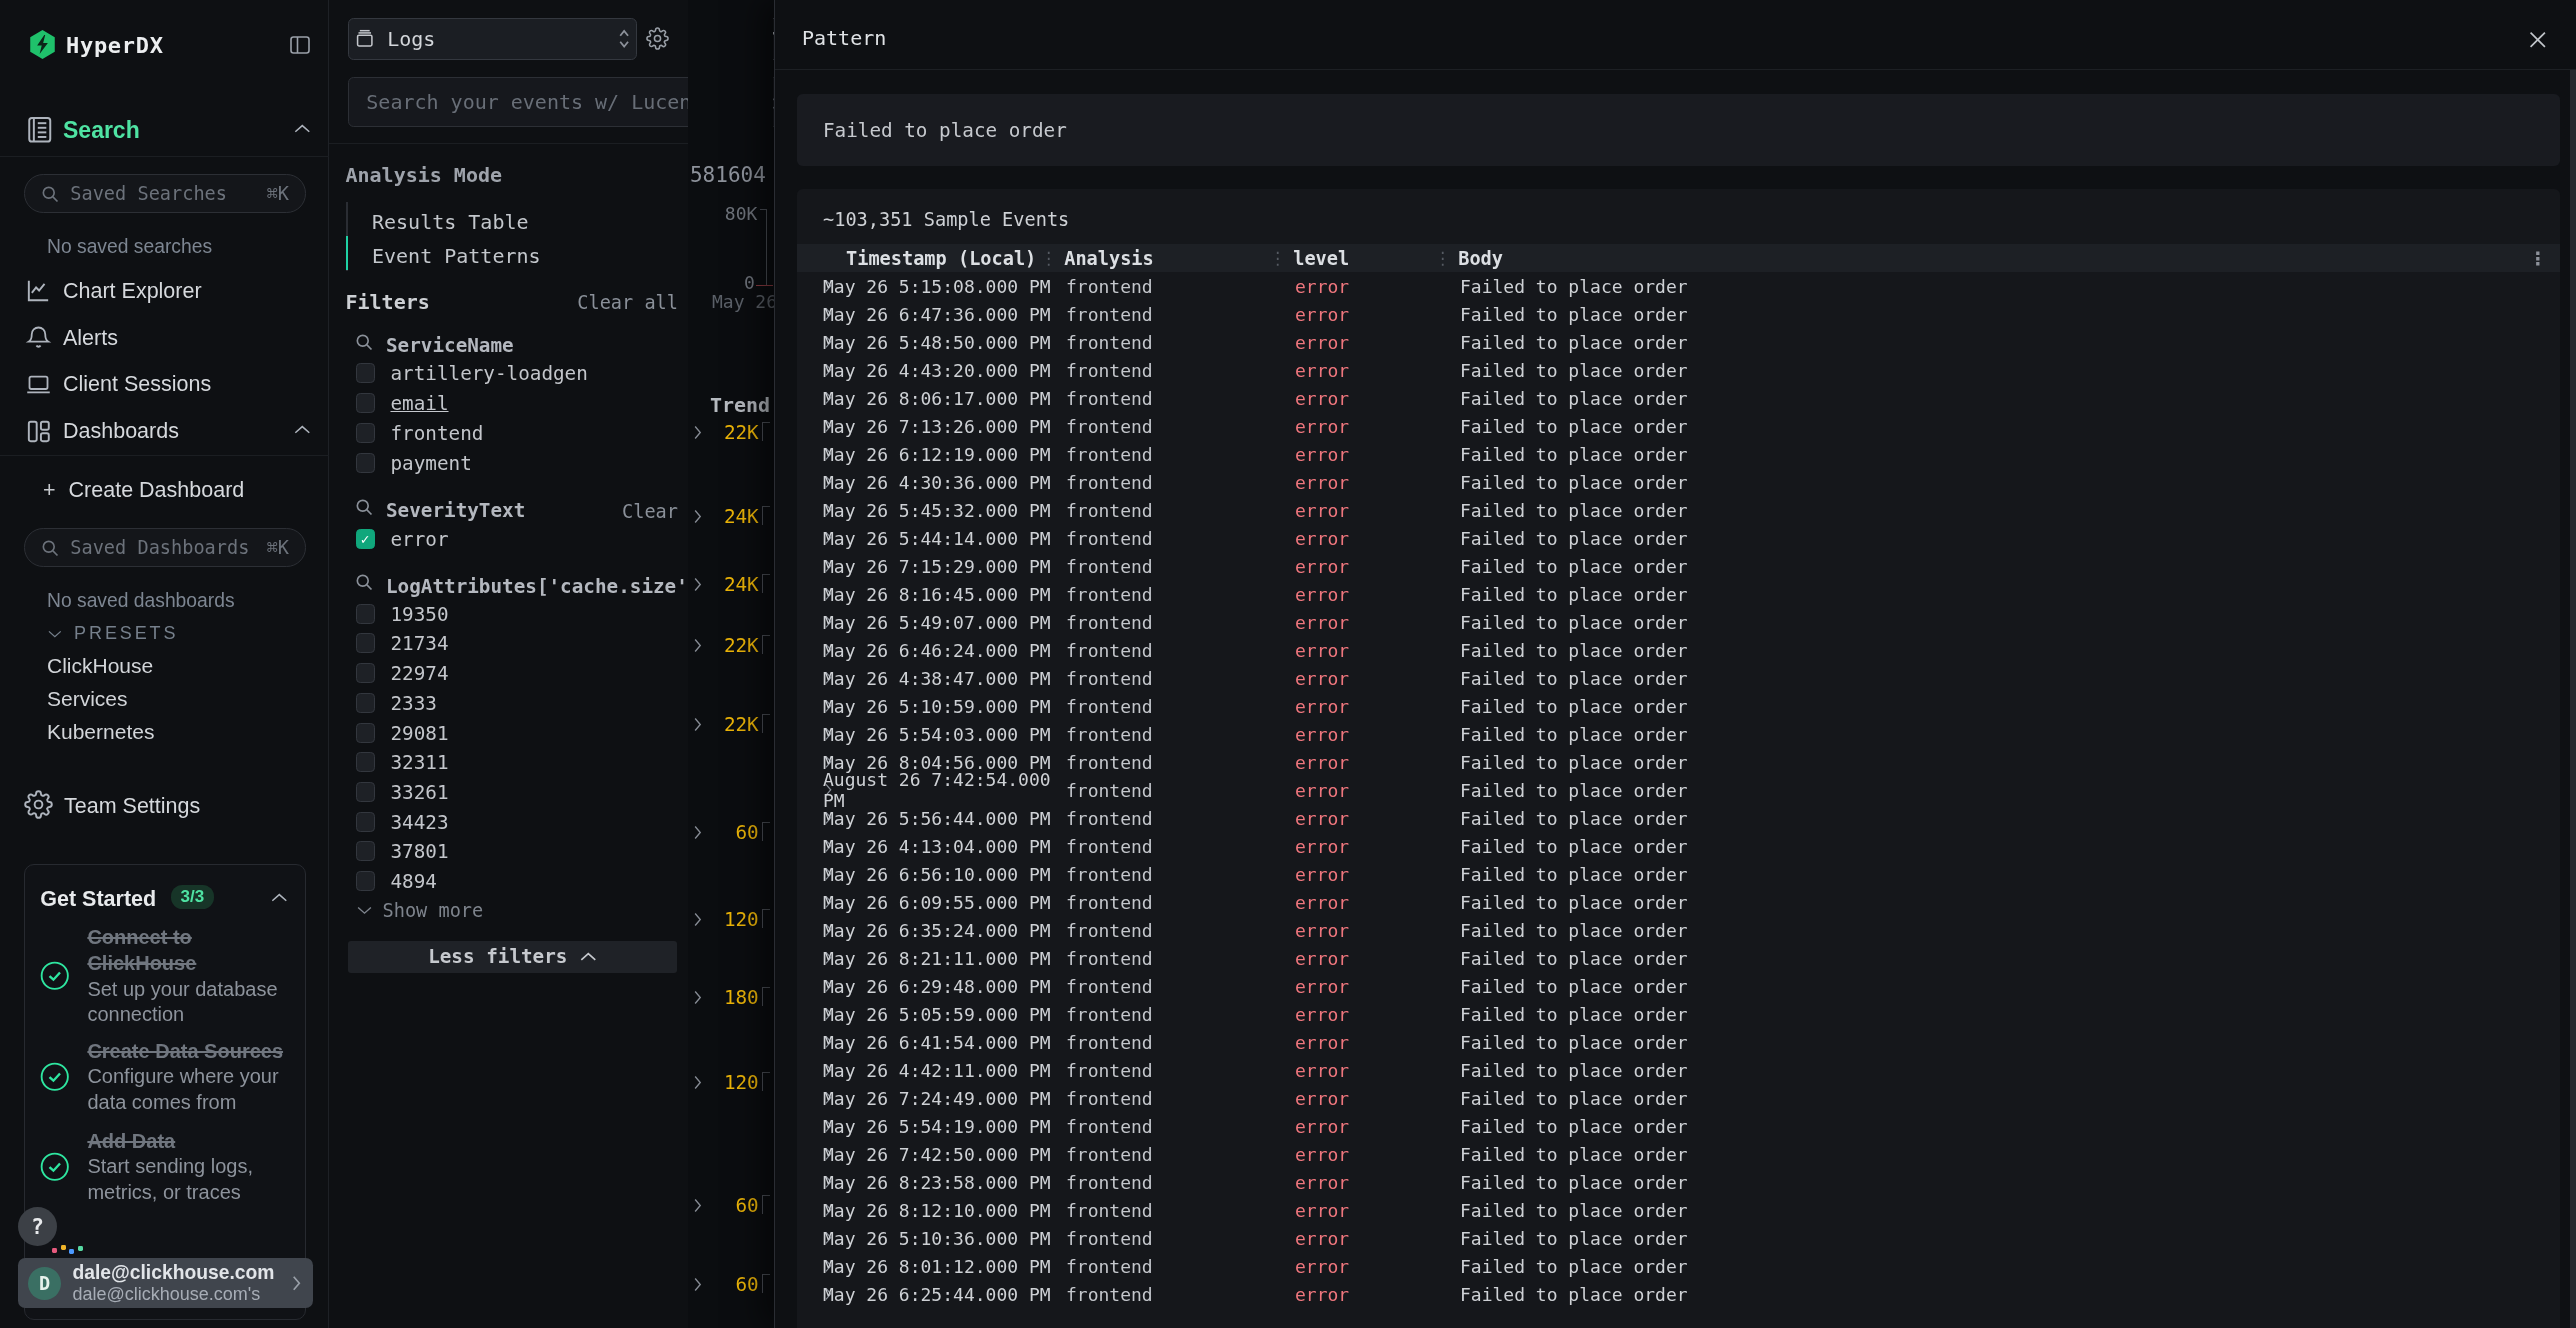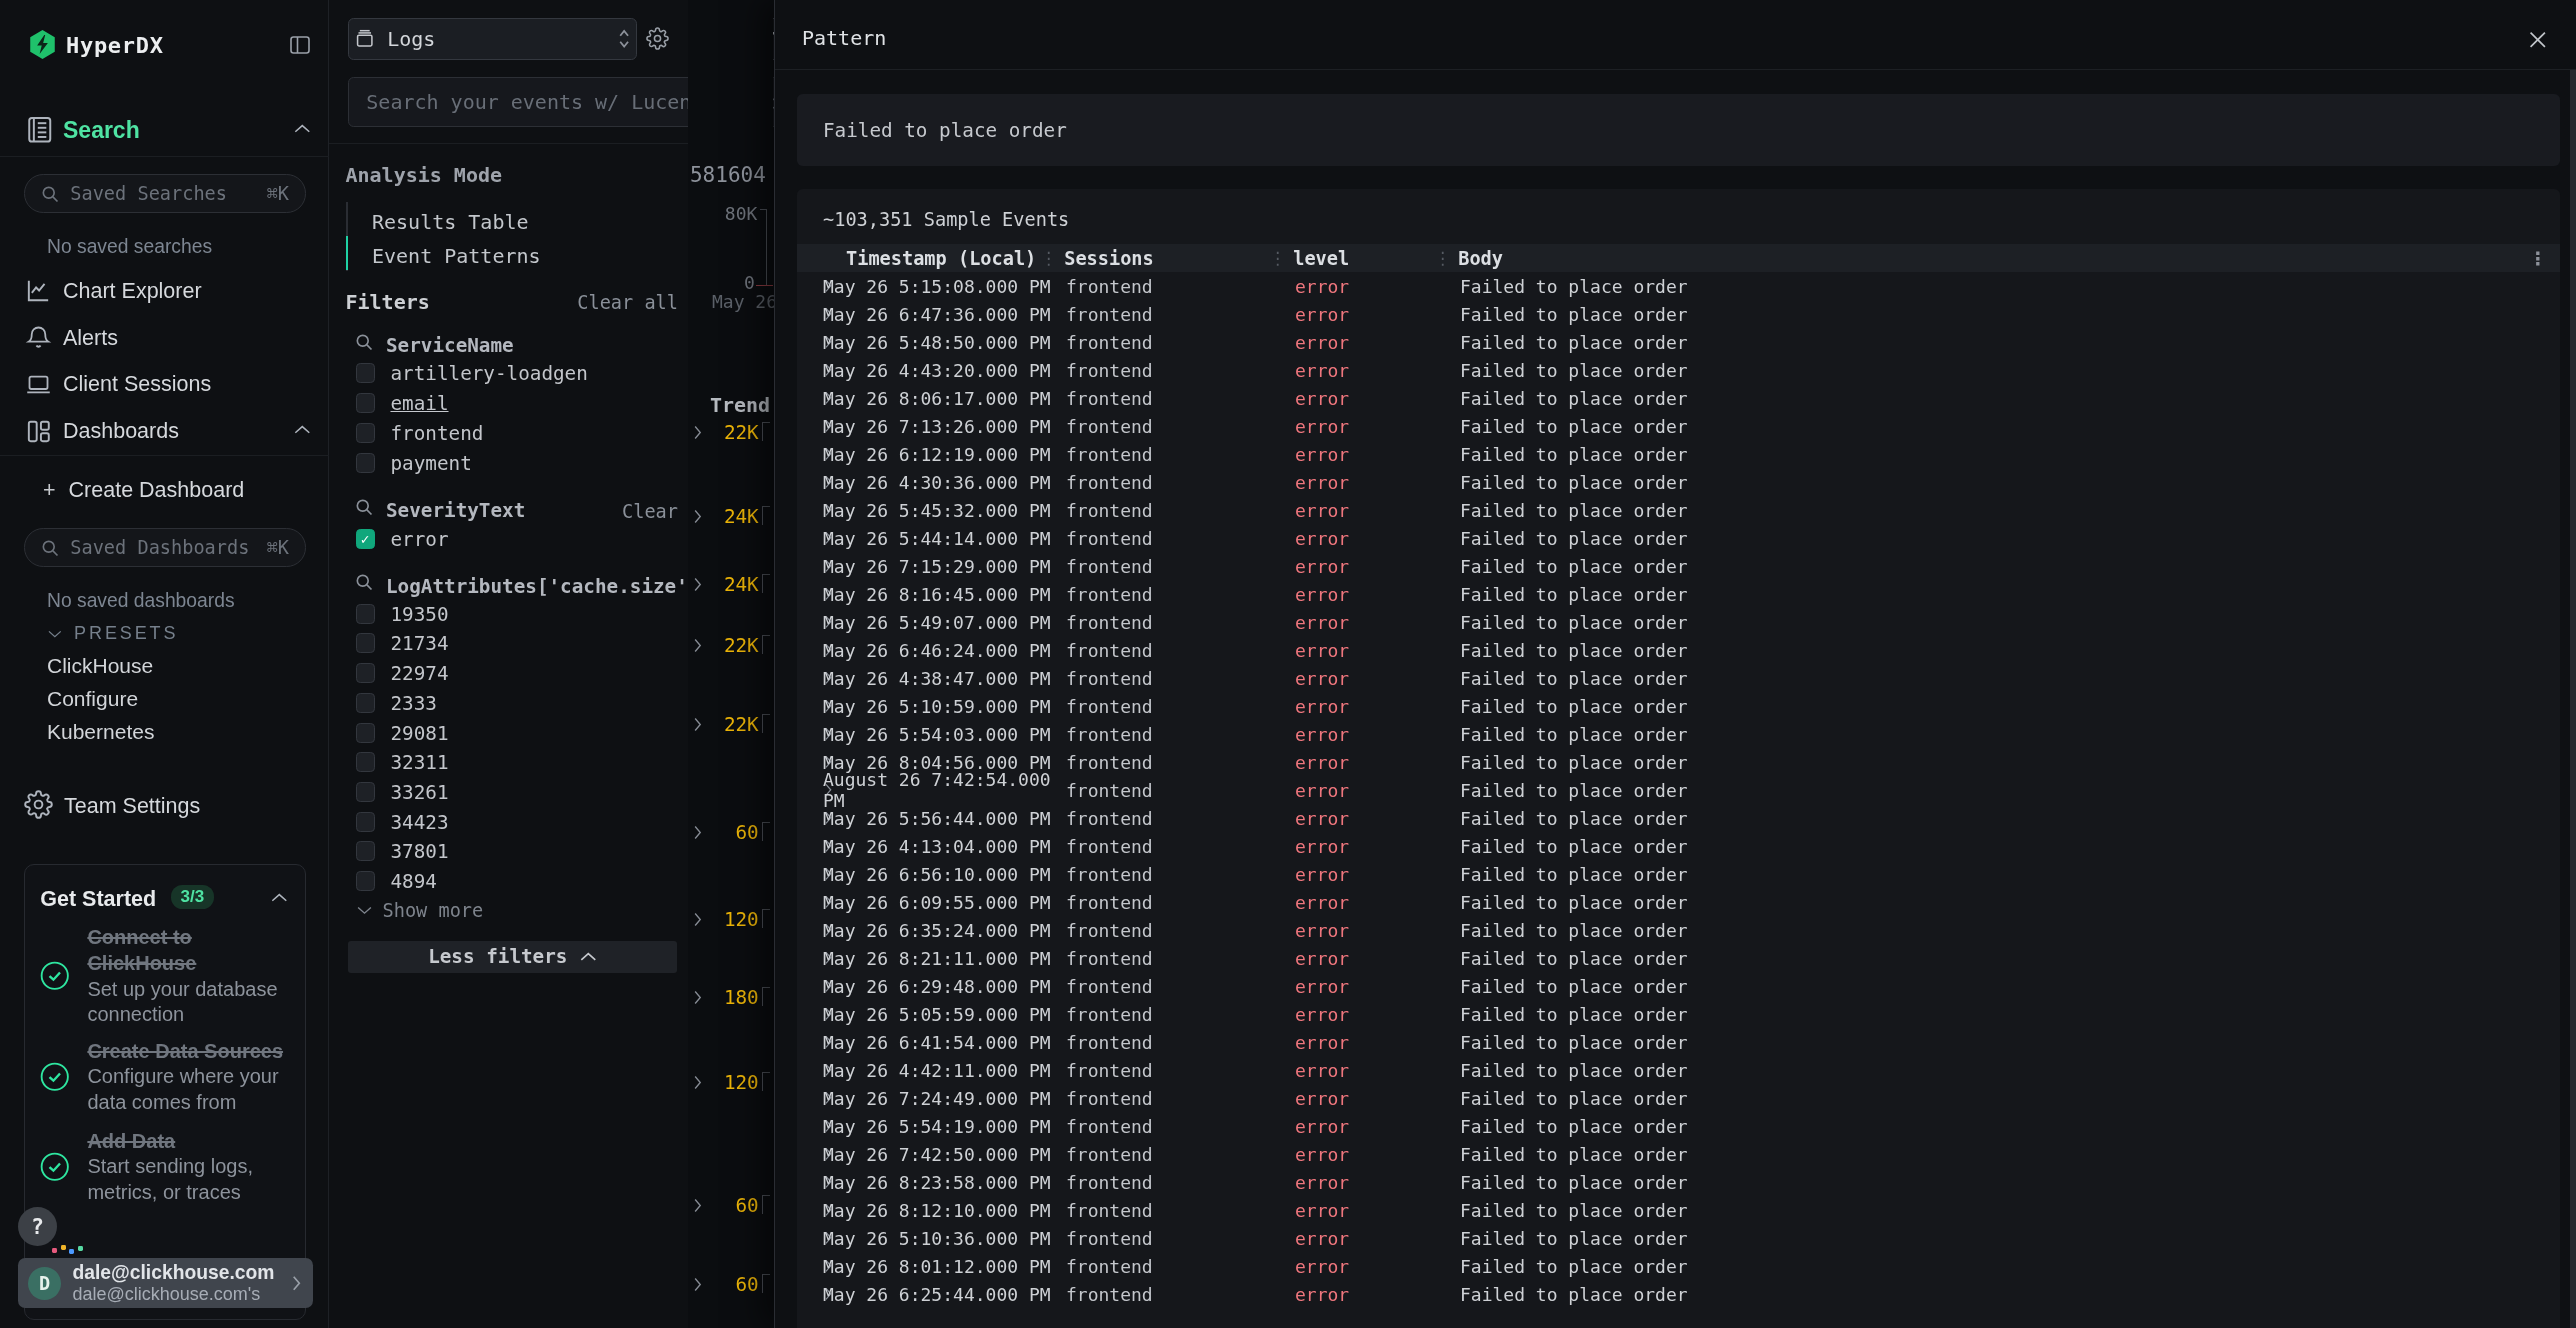--- a/index.html
+++ b/index.html
@@ -224,21 +224,21 @@
   <div class="abs side-muted sans" style="left:47px;top:590px;">No saved dashboards</div>
 
   <div class="abs sans" style="left:47px;top:623px;color:#76808c;font-size:18px;letter-spacing:2.9px;display:flex;align-items:center;gap:11.4px;">
     <svg width="15.7" height="10" viewBox="0 0 24 14" fill="none" stroke="#76808c" stroke-width="2">
         <polyline points="3,3 12,11 21,3"></polyline>
       </svg>
     <span>PRESETS</span>
   </div>
   <div id="preset-list">
       <div class="abs preset-link sans" style="left: 47px; top: 654px;">ClickHouse</div>
-      <div class="abs preset-link sans" style="left: 47px; top: 687px;">Configure</div>
+      <div class="abs preset-link sans" style="left: 47px; top: 687px;">Services</div>
       <div class="abs preset-link sans" style="left: 47px; top: 720px;">Kubernetes</div>
     </div>
 
   <div class="abs" style="left:23.6px;top:790px;">
     <svg width="29" height="29" viewBox="0 0 24 24" fill="none" stroke="#aeb4bd" stroke-width="1.6">
         <circle cx="12" cy="12" r="3.2"></circle>
         <path d="M19.4 15a1.7 1.7 0 0 0 .34 1.87l.06.06a2 2 0 1 1-2.83 2.83l-.06-.06a1.7 1.7 0 0 0-1.87-.34 1.7 1.7 0 0 0-1 1.55V21a2 2 0 1 1-4 0v-.09a1.7 1.7 0 0 0-1-1.55 1.7 1.7 0 0 0-1.87.34l-.06.06a2 2 0 1 1-2.83-2.83l.06-.06a1.7 1.7 0 0 0 .34-1.87 1.7 1.7 0 0 0-1.55-1H3a2 2 0 1 1 0-4h.09a1.7 1.7 0 0 0 1.55-1 1.7 1.7 0 0 0-.34-1.87l-.06-.06a2 2 0 1 1 2.83-2.83l.06.06a1.7 1.7 0 0 0 1.87.34h0a1.7 1.7 0 0 0 1-1.55V3a2 2 0 1 1 4 0v.09a1.7 1.7 0 0 0 1 1.55h0a1.7 1.7 0 0 0 1.87-.34l.06-.06a2 2 0 1 1 2.83 2.83l-.06.06a1.7 1.7 0 0 0-.34 1.87v0a1.7 1.7 0 0 0 1.55 1H21a2 2 0 1 1 0 4h-.09a1.7 1.7 0 0 0-1.55 1z"></path>
       </svg>
   </div>
   <div class="abs nav-label sans" style="left:64px;top:794px;">Team Settings</div>
@@ -555,21 +555,21 @@
 
   <div class="events-box">
     <div class="events-label">~103,351 Sample Events</div>
 
     <div class="ev-header">
       <div class="hcell" style="padding-left:49px;width:243px;flex:0 0 243px;">
           <span>Timestamp (Local)</span>
         </div>
       <div class="hcell" style="width:229px;flex:0 0 229px;">
           <span class="handle">⋮</span>
-          <span>Sessions</span>
+          <span>Analysis</span>
         </div>
       <div class="hcell" style="width:165px;flex:0 0 165px;">
           <span class="handle">⋮</span>
           <span>level</span>
         </div>
       <div class="hcell" style="flex:1;">
           <span class="handle">⋮</span>
           <span>Body</span>
         </div>
       <div class="hmenu">⋮</div>

